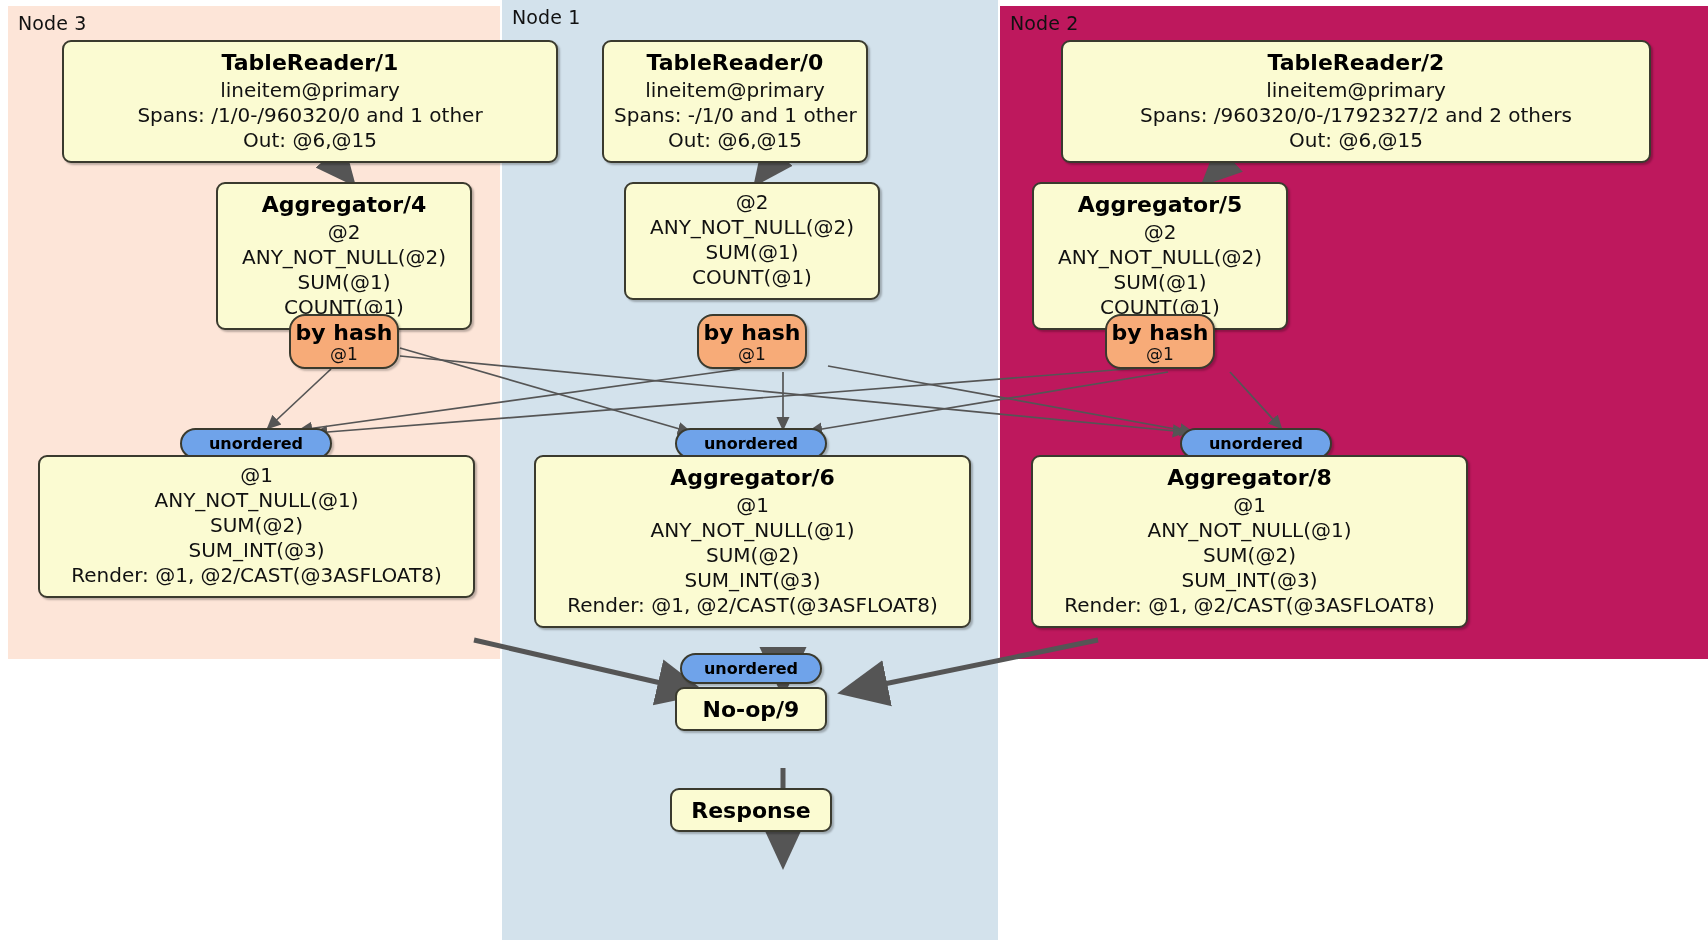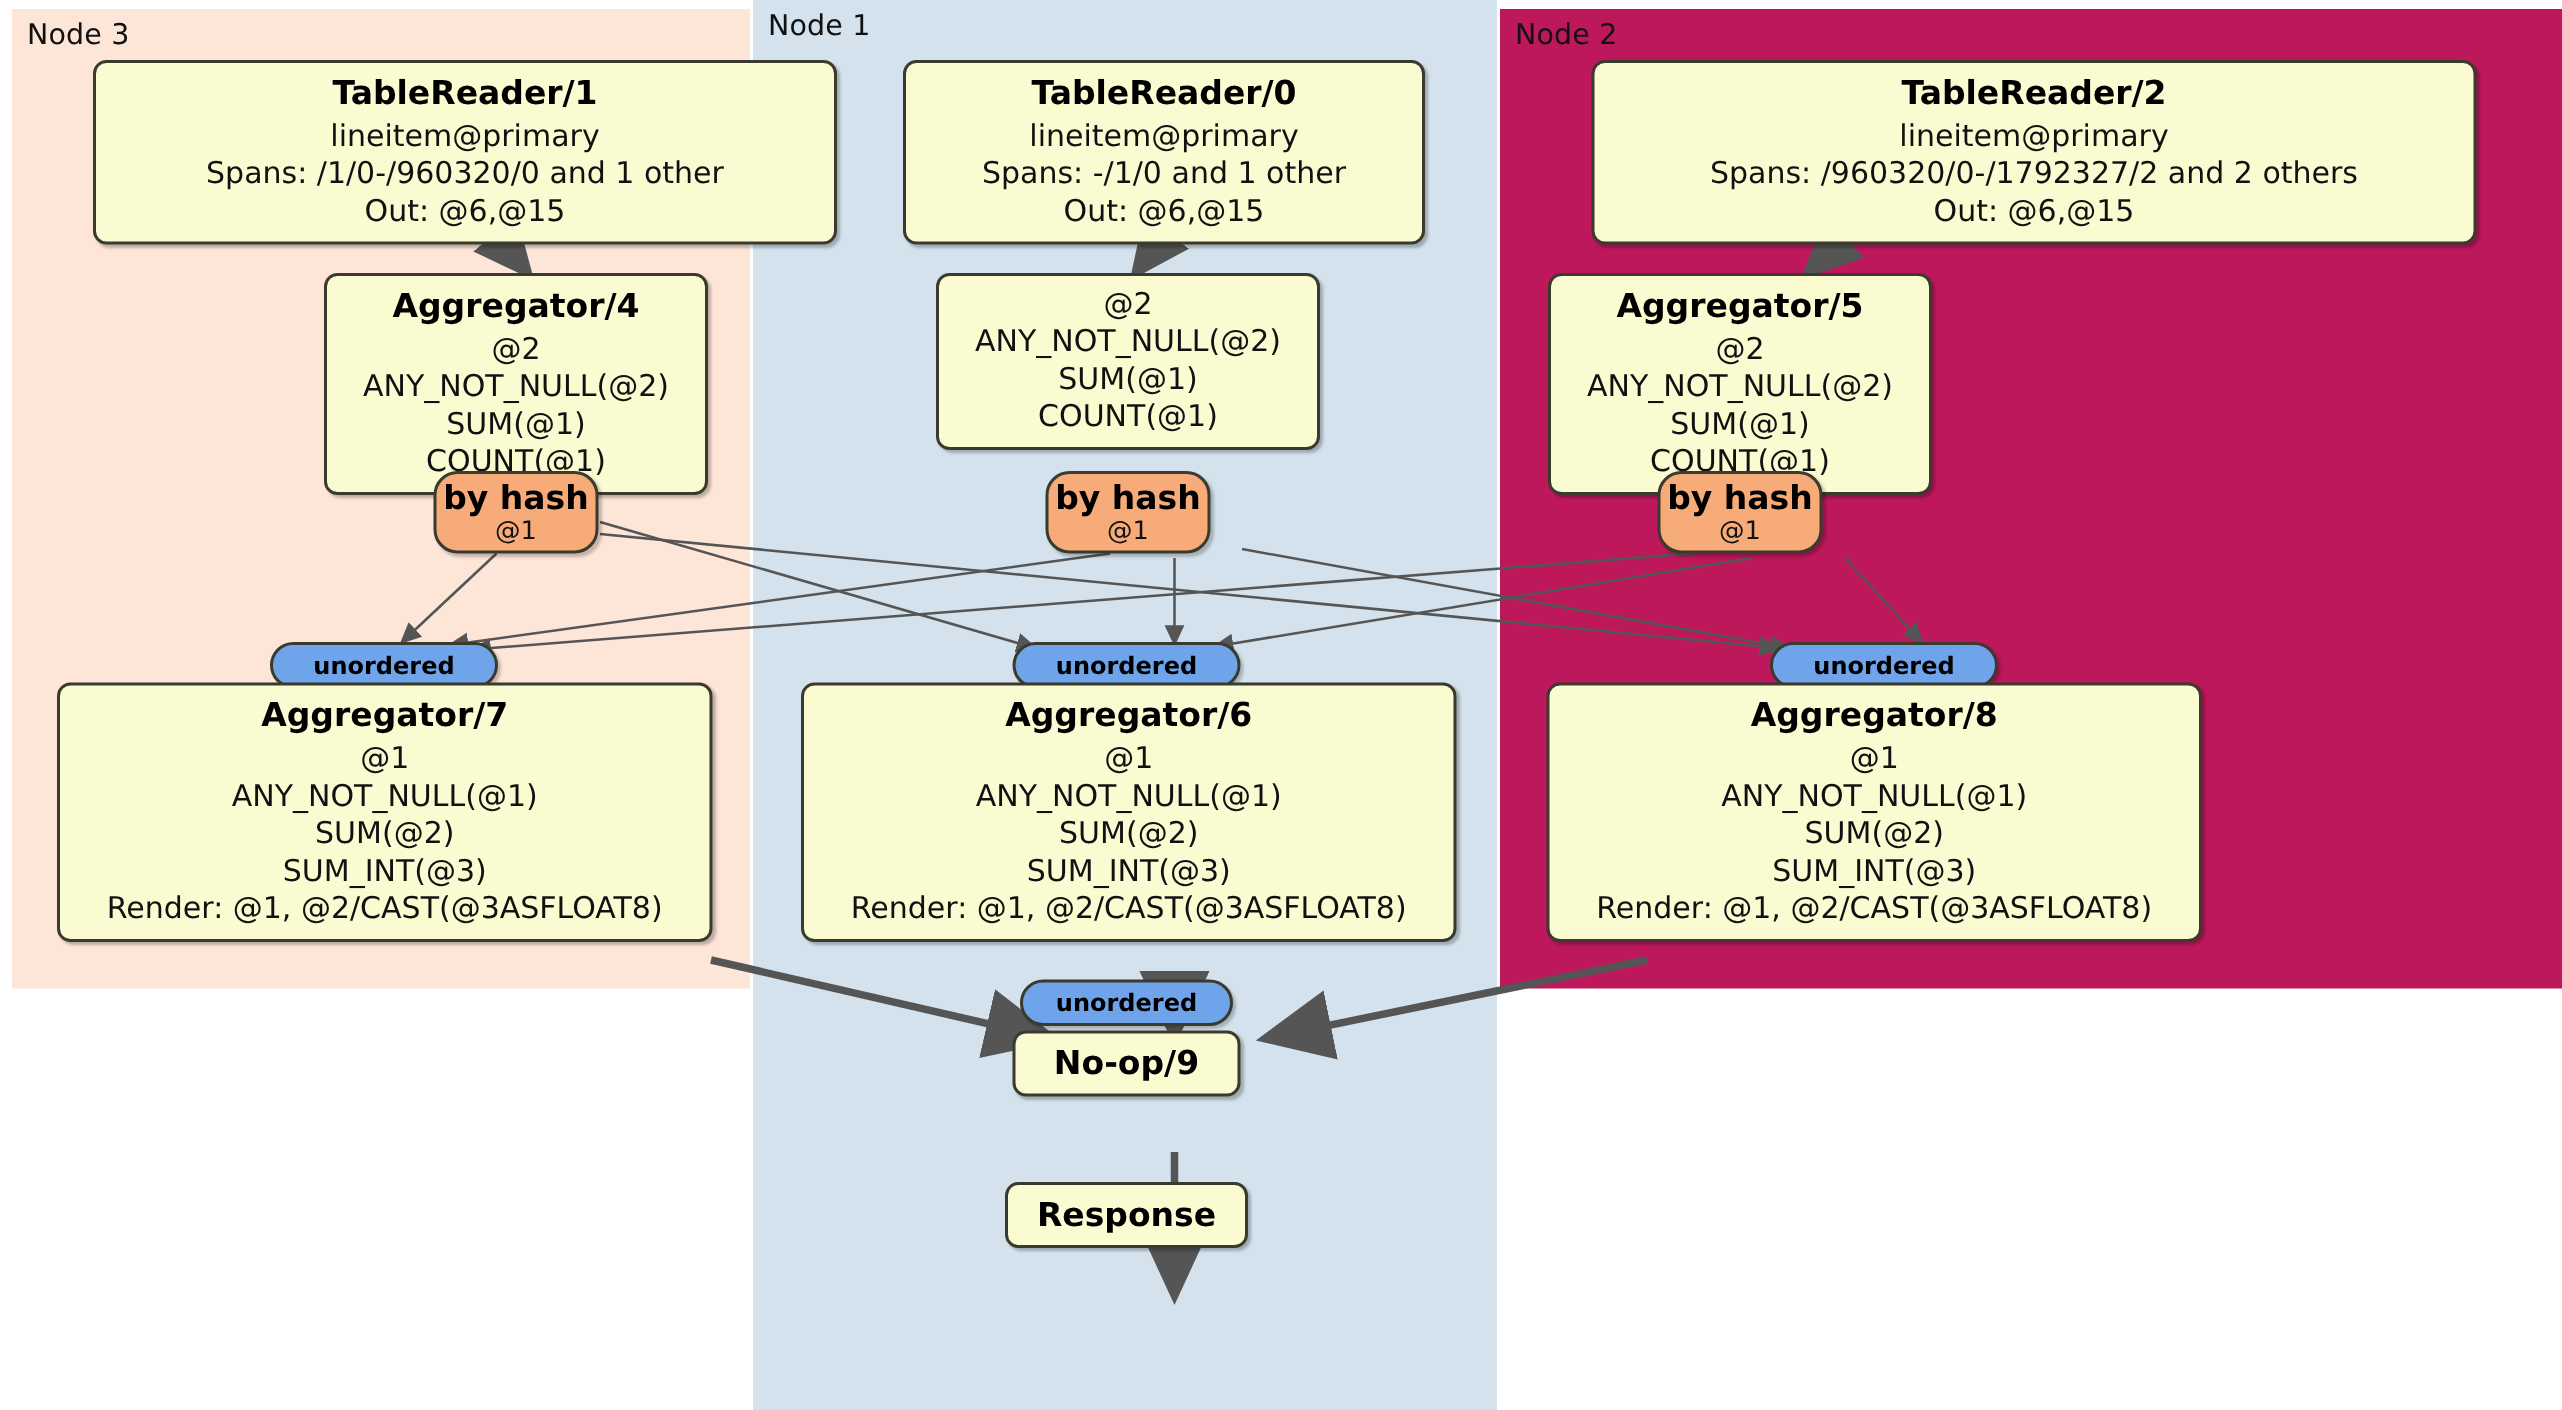--- a/index.html
+++ b/index.html
@@ -86,21 +86,21 @@
     </g>
   </svg>
 
   <div class="gbox" style="left:62px;top:40px;width:496px;">
     <div class="title">TableReader/1</div>
     <div class="ln">lineitem@primary</div>
     <div class="ln">Spans: /1/0-/960320/0 and 1 other</div>
     <div class="ln">Out: @6,@15</div>
   </div>
 
-  <div class="gbox" style="left:602px;top:40px;width:348px;">
+  <div class="gbox" style="left:602px;top:40px;width:266px;">
     <div class="title">TableReader/0</div>
     <div class="ln">lineitem@primary</div>
     <div class="ln">Spans: -/1/0 and 1 other</div>
     <div class="ln">Out: @6,@15</div>
   </div>
 
   <div class="gbox" style="left:1061px;top:40px;width:590px;">
     <div class="title">TableReader/2</div>
     <div class="ln">lineitem@primary</div>
     <div class="ln">Spans: /960320/0-/1792327/2 and 2 others</div>
@@ -147,21 +147,20 @@
     <div class="p1">unordered</div>
   </div>
   <div class="pill unord" style="left:675px;top:428px;width:152px;height:31px;padding-top:1px;">
     <div class="p1">unordered</div>
   </div>
   <div class="pill unord" style="left:1180px;top:428px;width:152px;height:31px;padding-top:1px;">
     <div class="p1">unordered</div>
   </div>
 
   <div class="gbox" style="left:38px;top:455px;width:437px;">
-    <div class="title">Aggregator/7</div>
     <div class="ln">@1</div>
     <div class="ln">ANY_NOT_NULL(@1)</div>
     <div class="ln">SUM(@2)</div>
     <div class="ln">SUM_INT(@3)</div>
     <div class="ln">Render: @1, @2/CAST(@3ASFLOAT8)</div>
   </div>
 
   <div class="gbox" style="left:534px;top:455px;width:437px;">
     <div class="title">Aggregator/6</div>
     <div class="ln">@1</div>

